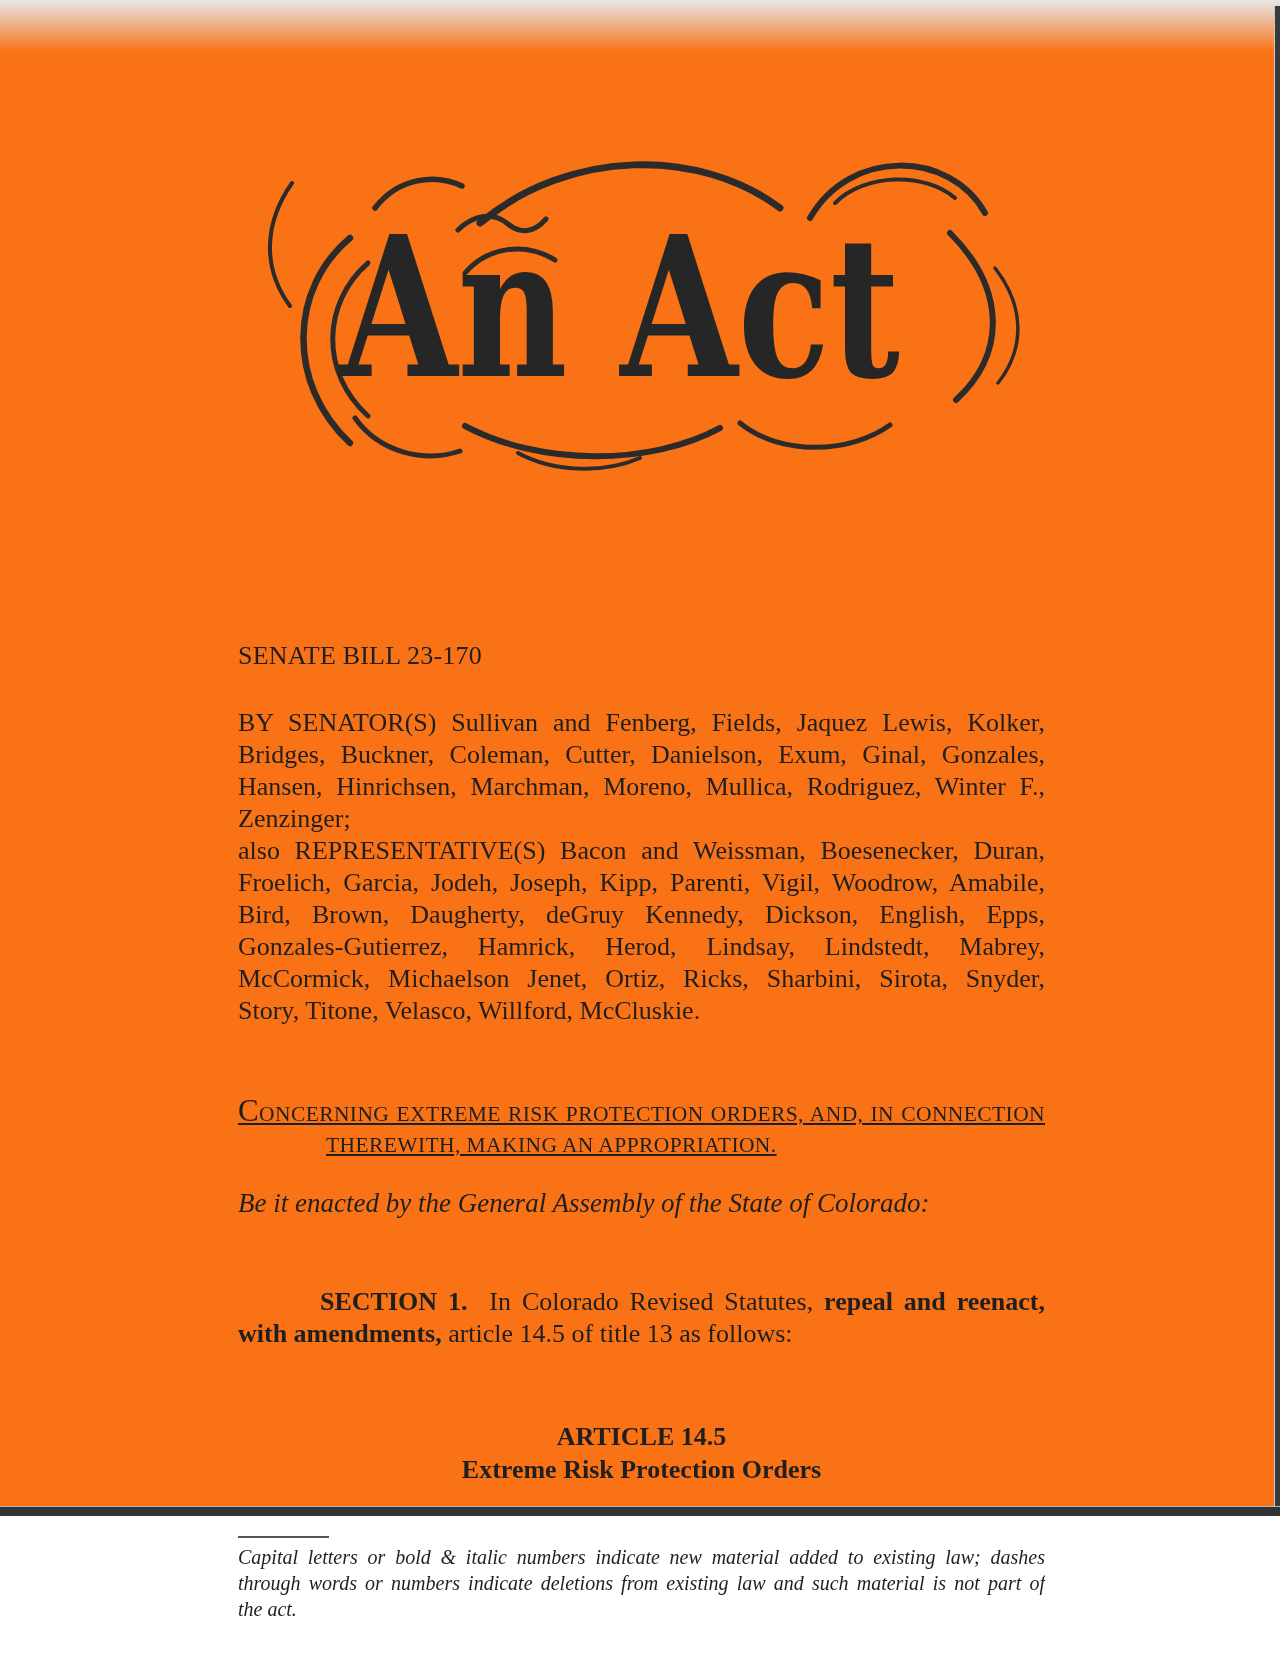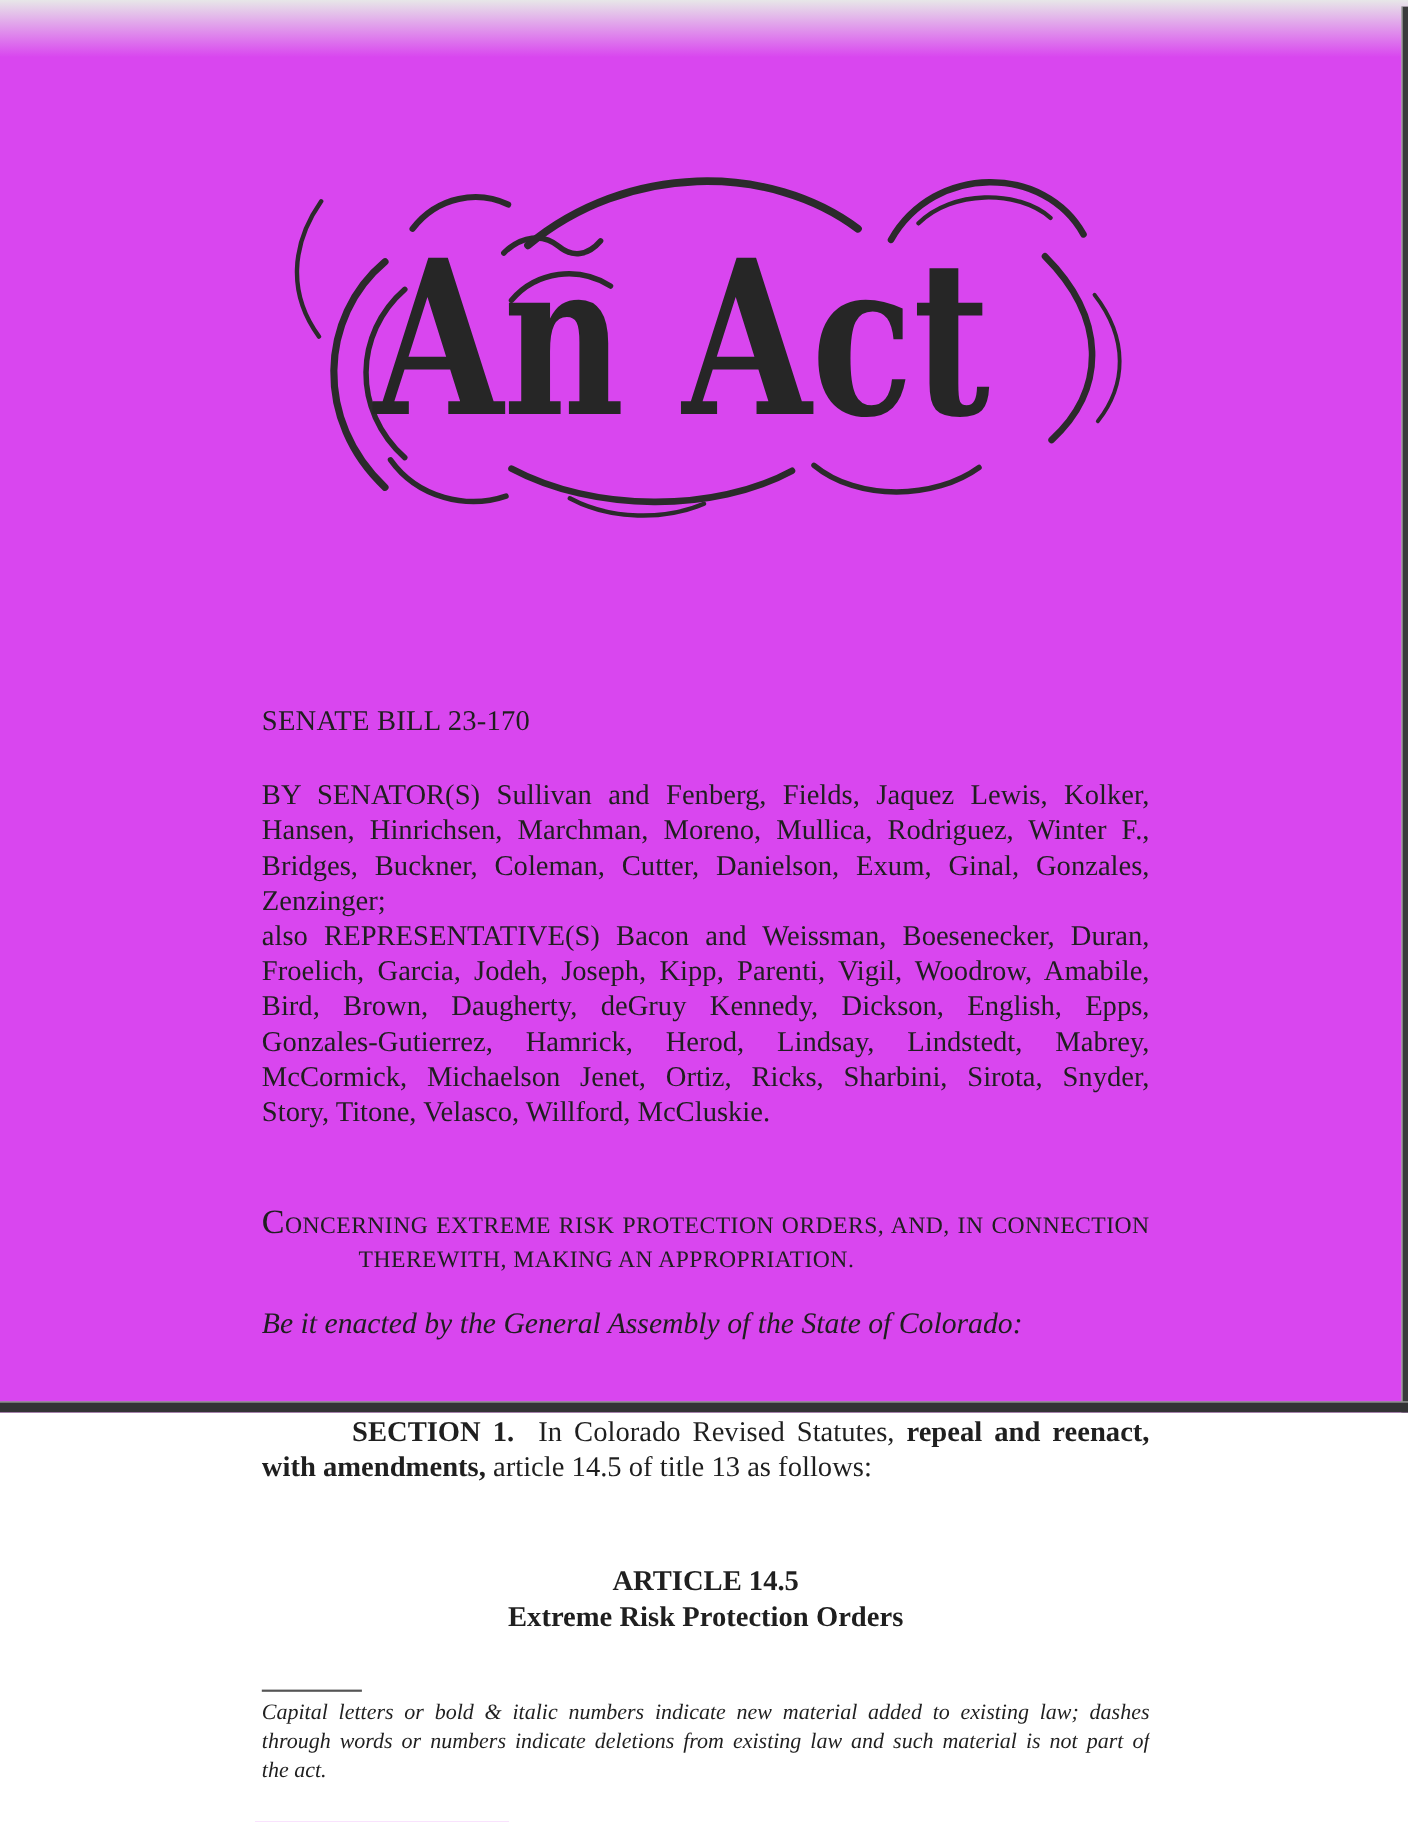--- a/index.html
+++ b/index.html
@@ -8,22 +8,22 @@
     width: 1280px;
     height: 1656px;
     overflow: hidden;
     background: #ffffff;
     font-family: "Liberation Serif", "DejaVu Serif", serif;
   }
   .page {
     position: absolute;
     inset: 0;
     width: 1280px;
-    height: 1284px;
-    background: #d946ef;
+    height: 1516px;
+    background: #f97316;
     color: #1f1f1f;
   }
   .top-shade {
     position: absolute;
     left: 0; top: 0;
     width: 100%; height: 52px;
     background: linear-gradient(#e7e7e8, rgba(255,255,255,0));
   }
   .edge-right {
     position: absolute;
@@ -72,21 +72,21 @@
   }
   .sponsors {
     top: 707px;
     font-size: 26px;
   }
   .concerning {
     top: 1094px;
     font-size: 21.5px;
     letter-spacing: 0.4px;
   }
-  .concerning .tline { height: 34px; line-height: 34px; }
+  .concerning .tline { height: 34px; line-height: 34px; text-decoration: underline; }
   .concerning .cline1::first-letter { font-size: 31px; }
   .concerning .cline2 { padding-left: 88px; text-align: left; text-align-last: left; }
   .enacting {
     top: 1188px;
     font-size: 27px;
     font-style: italic;
   }
   .section1 {
     top: 1286px;
     font-size: 26px;
@@ -142,22 +142,22 @@
         <path d="M 490 295 C 530 328 600 326 640 297" stroke-width="5"></path>
       </g>
       <text x="370" y="248" font-size="195" text-anchor="middle" textLength="560" lengthAdjust="spacingAndGlyphs" fill="#262626">An Act</text>
     </svg>
   </div>
 
   <div class="col bill-number">SENATE BILL 23-170</div>
 
   <div class="col sponsors" id="sponsors-lines">
       <div class="tline just">BY SENATOR(S) Sullivan and Fenberg, Fields, Jaquez Lewis, Kolker,</div>
+      <div class="tline just">Bridges, Buckner, Coleman, Cutter, Danielson, Exum, Ginal, Gonzales,</div>
       <div class="tline just">Hansen, Hinrichsen, Marchman, Moreno, Mullica, Rodriguez, Winter F.,</div>
-      <div class="tline just">Bridges, Buckner, Coleman, Cutter, Danielson, Exum, Ginal, Gonzales,</div>
       <div class="tline">Zenzinger;</div>
       <div class="tline just">also REPRESENTATIVE(S) Bacon and Weissman, Boesenecker, Duran,</div>
       <div class="tline just">Froelich, Garcia, Jodeh, Joseph, Kipp, Parenti, Vigil, Woodrow, Amabile,</div>
       <div class="tline just">Bird, Brown, Daugherty, deGruy Kennedy, Dickson, English, Epps,</div>
       <div class="tline just">Gonzales-Gutierrez, Hamrick, Herod, Lindsay, Lindstedt, Mabrey,</div>
       <div class="tline just">McCormick, Michaelson Jenet, Ortiz, Ricks, Sharbini, Sirota, Snyder,</div>
       <div class="tline">Story, Titone, Velasco, Willford, McCluskie.</div>
     </div>
 
   <div class="col concerning">

